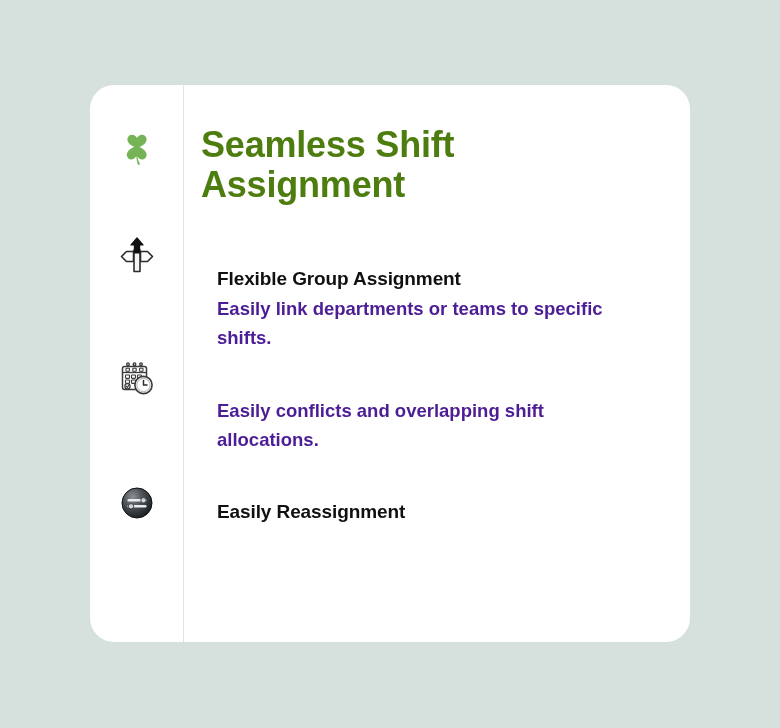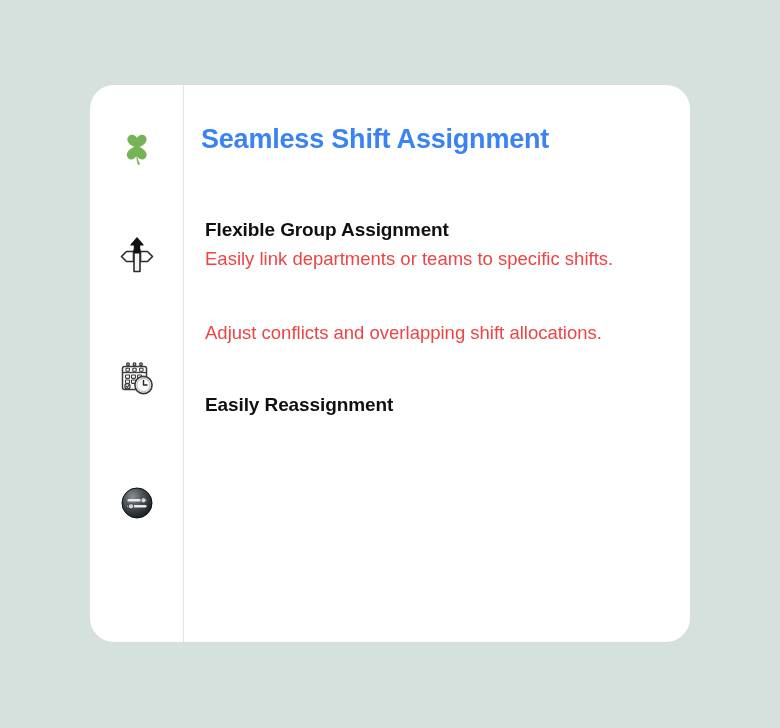--- a/index.html
+++ b/index.html
@@ -56,52 +56,52 @@
   .rail-icon-3 { top: 396px; }
 
   
   .content {
     flex: 1 1 auto;
     padding: 40px 30px 0 17px;
     position: relative;
   }
 
   .page-title {
-    font-size: 27px;
+    font-size: 36px;
     font-weight: bold;
-    color: #3b82f6;
+    color: #4d7c0f;
     letter-spacing: -0.2px;
     line-height: 1.1;
     margin: 0 0 0 0;
   }
 
   .feature-list {
-    margin: 4px;
+    margin: 16px;
     padding: 0;
     list-style: none;
   }
 
   .feature {
     margin-top: 45px;
   }
   .feature:first-child { margin-top: 63px; }
 
   .feature-title {
     font-size: 19px;
     font-weight: bold;
     color: #101012;
     line-height: 1.25;
     letter-spacing: -0.1px;
     margin: 0 0 4px 0;
   }
 
   .feature-desc {
     font-size: 18.5px;
-    font-weight: normal;
-    color: #ef4444;
+    font-weight: bold;
+    color: #4c1d95;
     line-height: 1.55;
     margin: 0;
     max-width: 410px;
   }
 </style>
 </head>
 <body>
 
 <div class="stage">
 
@@ -194,21 +194,21 @@
       <h1 class="page-title">Seamless Shift Assignment</h1>
 
       <ul class="feature-list">
 
         <li class="feature">
           <div class="feature-title">Flexible Group Assignment</div>
           <p class="feature-desc">Easily link departments or teams to specific shifts.</p>
         </li>
 
         <li class="feature">
-          <p class="feature-desc">Adjust conflicts and overlapping shift allocations.</p>
+          <p class="feature-desc">Easily conflicts and overlapping shift allocations.</p>
         </li>
 
         <li class="feature">
           <div class="feature-title">Easily Reassignment</div>
         </li>
 
       </ul>
     </div>
 
   </div>

